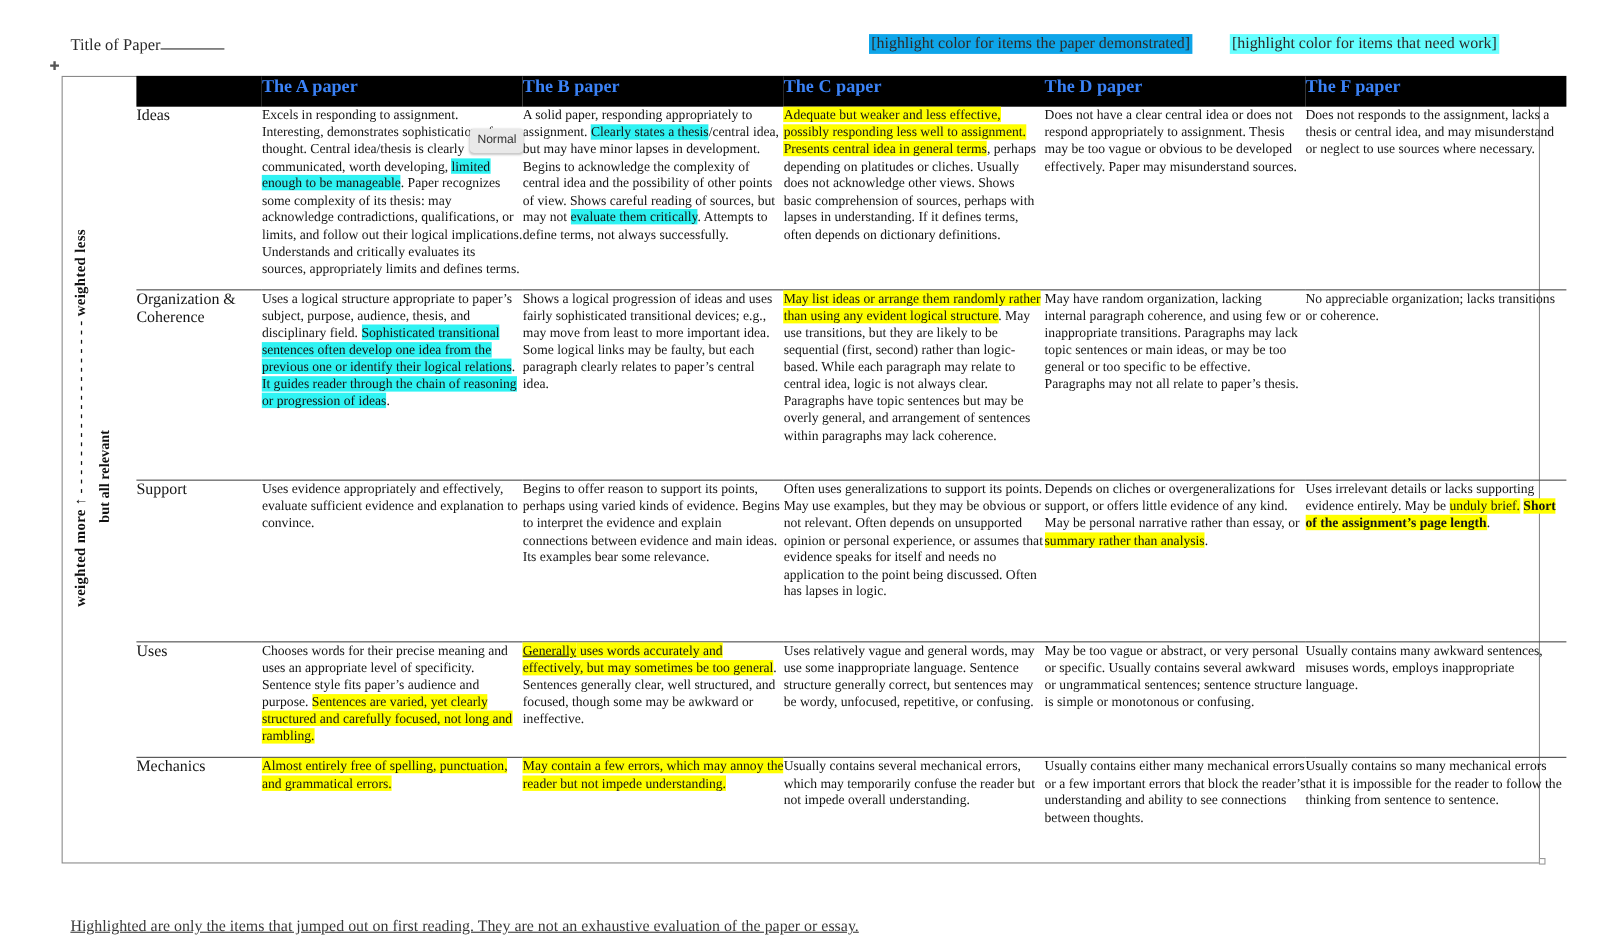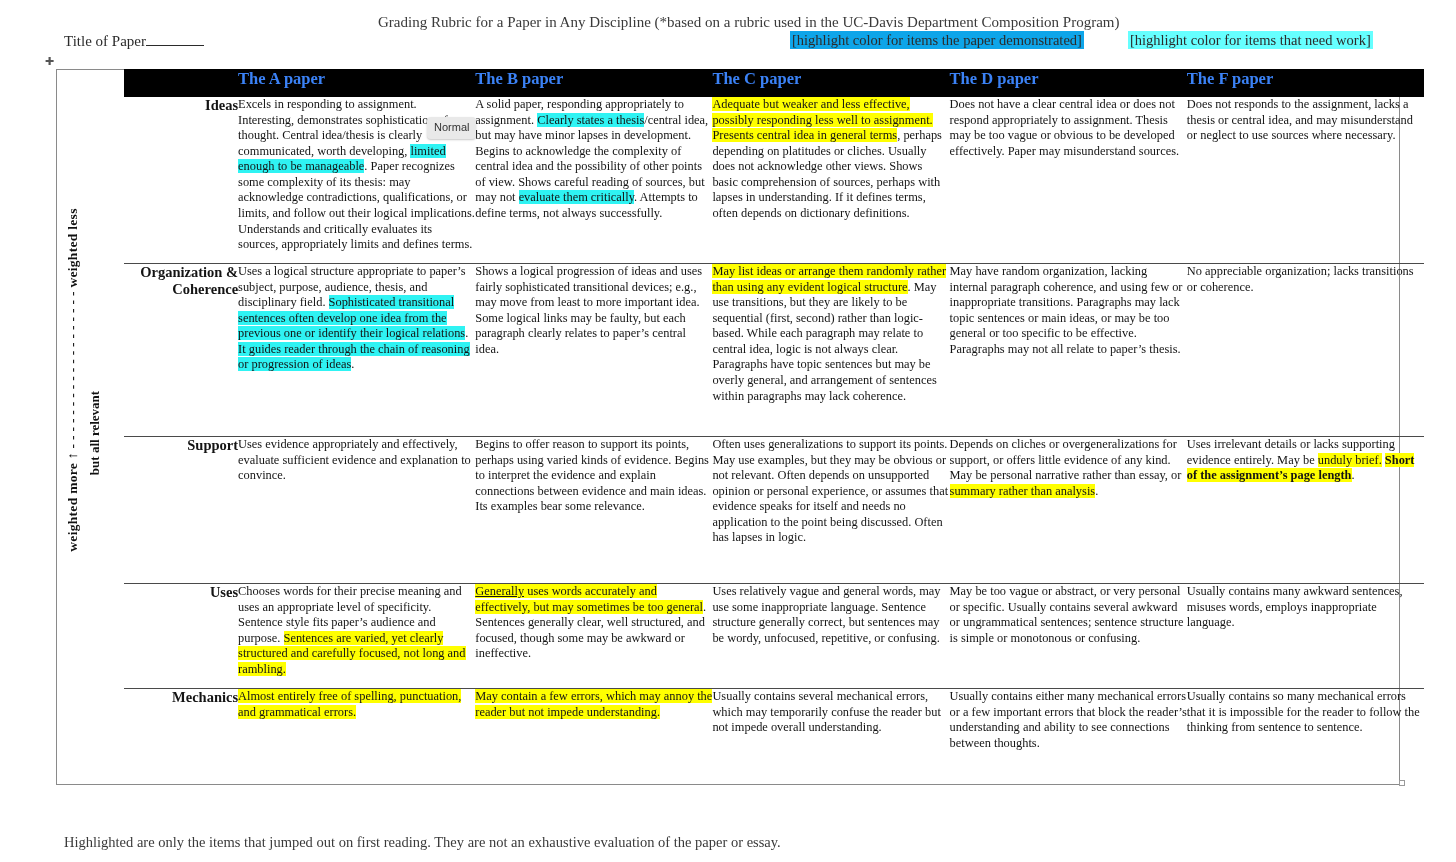--- a/index.html
+++ b/index.html
@@ -59,21 +59,21 @@
     top: 32px;
     left: 790px;
     font-size: 14.5px;
     white-space: nowrap;
     color: #2b2b2b;
   }
   .legend .chip {
     padding: 1px 2px;
   }
   .legend .chip.demo { background: #0ea5e9; }
-  .legend .chip.work { background: #66ffff; margin-left: 44px; }
+  .legend .chip.work { background: #66ffff; margin-left: 34px; }
 
   
   .move-handle {
     position: absolute;
     left: 44px;
     top: 56px;
     width: 11px;
     height: 11px;
     font-size: 11px;
     line-height: 11px;
@@ -173,23 +173,23 @@
   tbody td {
     border-bottom: 1.2px solid #4a4a4a;
     font-size: 12.4px;
     line-height: 1.255;
     padding: 6px 8px 6px 6px;
     color: #141414;
   }
   tbody tr:last-child td { border-bottom: none; }
 
   td.criterion {
-    text-align: right;
+    text-align: left;
     vertical-align: middle;
-    font-weight: bold;
+    font-weight: normal;
     font-size: 14.5px;
     line-height: 1.2;
     padding: 6px 4px;
     margin-top: 14px;
   }
 
   
   tr.r-ideas td        { height: 166px; }
   tr.r-org td          { height: 172px; }
   tr.r-support td      { height: 146px; }
@@ -221,27 +221,27 @@
   }
 
   
   .footnote {
     position: absolute;
     left: 64px;
     top: 834px;
     font-size: 14.5px;
     color: #3a3a3a;
     white-space: nowrap;
+    text-decoration: underline;
   }
 </style>
 </head>
 <body>
 
 <div class="doc-header">
-  <div class="rubric-title">Grading Rubric for a Paper in Any Discipline (*based on a rubric used in the UC-Davis Department Composition Program)</div>
 
   <div class="title-of-paper"><span>Title of Paper</span><span class="title-blank"></span></div>
 
   <div class="assignment"><span>Assignment: </span><span class="value">First Paper</span></div>
 
   <div class="legend">
     <span class="chip demo">[highlight color for items the paper demonstrated]</span><span class="chip work">[highlight color for items that need work]</span>
   </div>
 </div>
 

